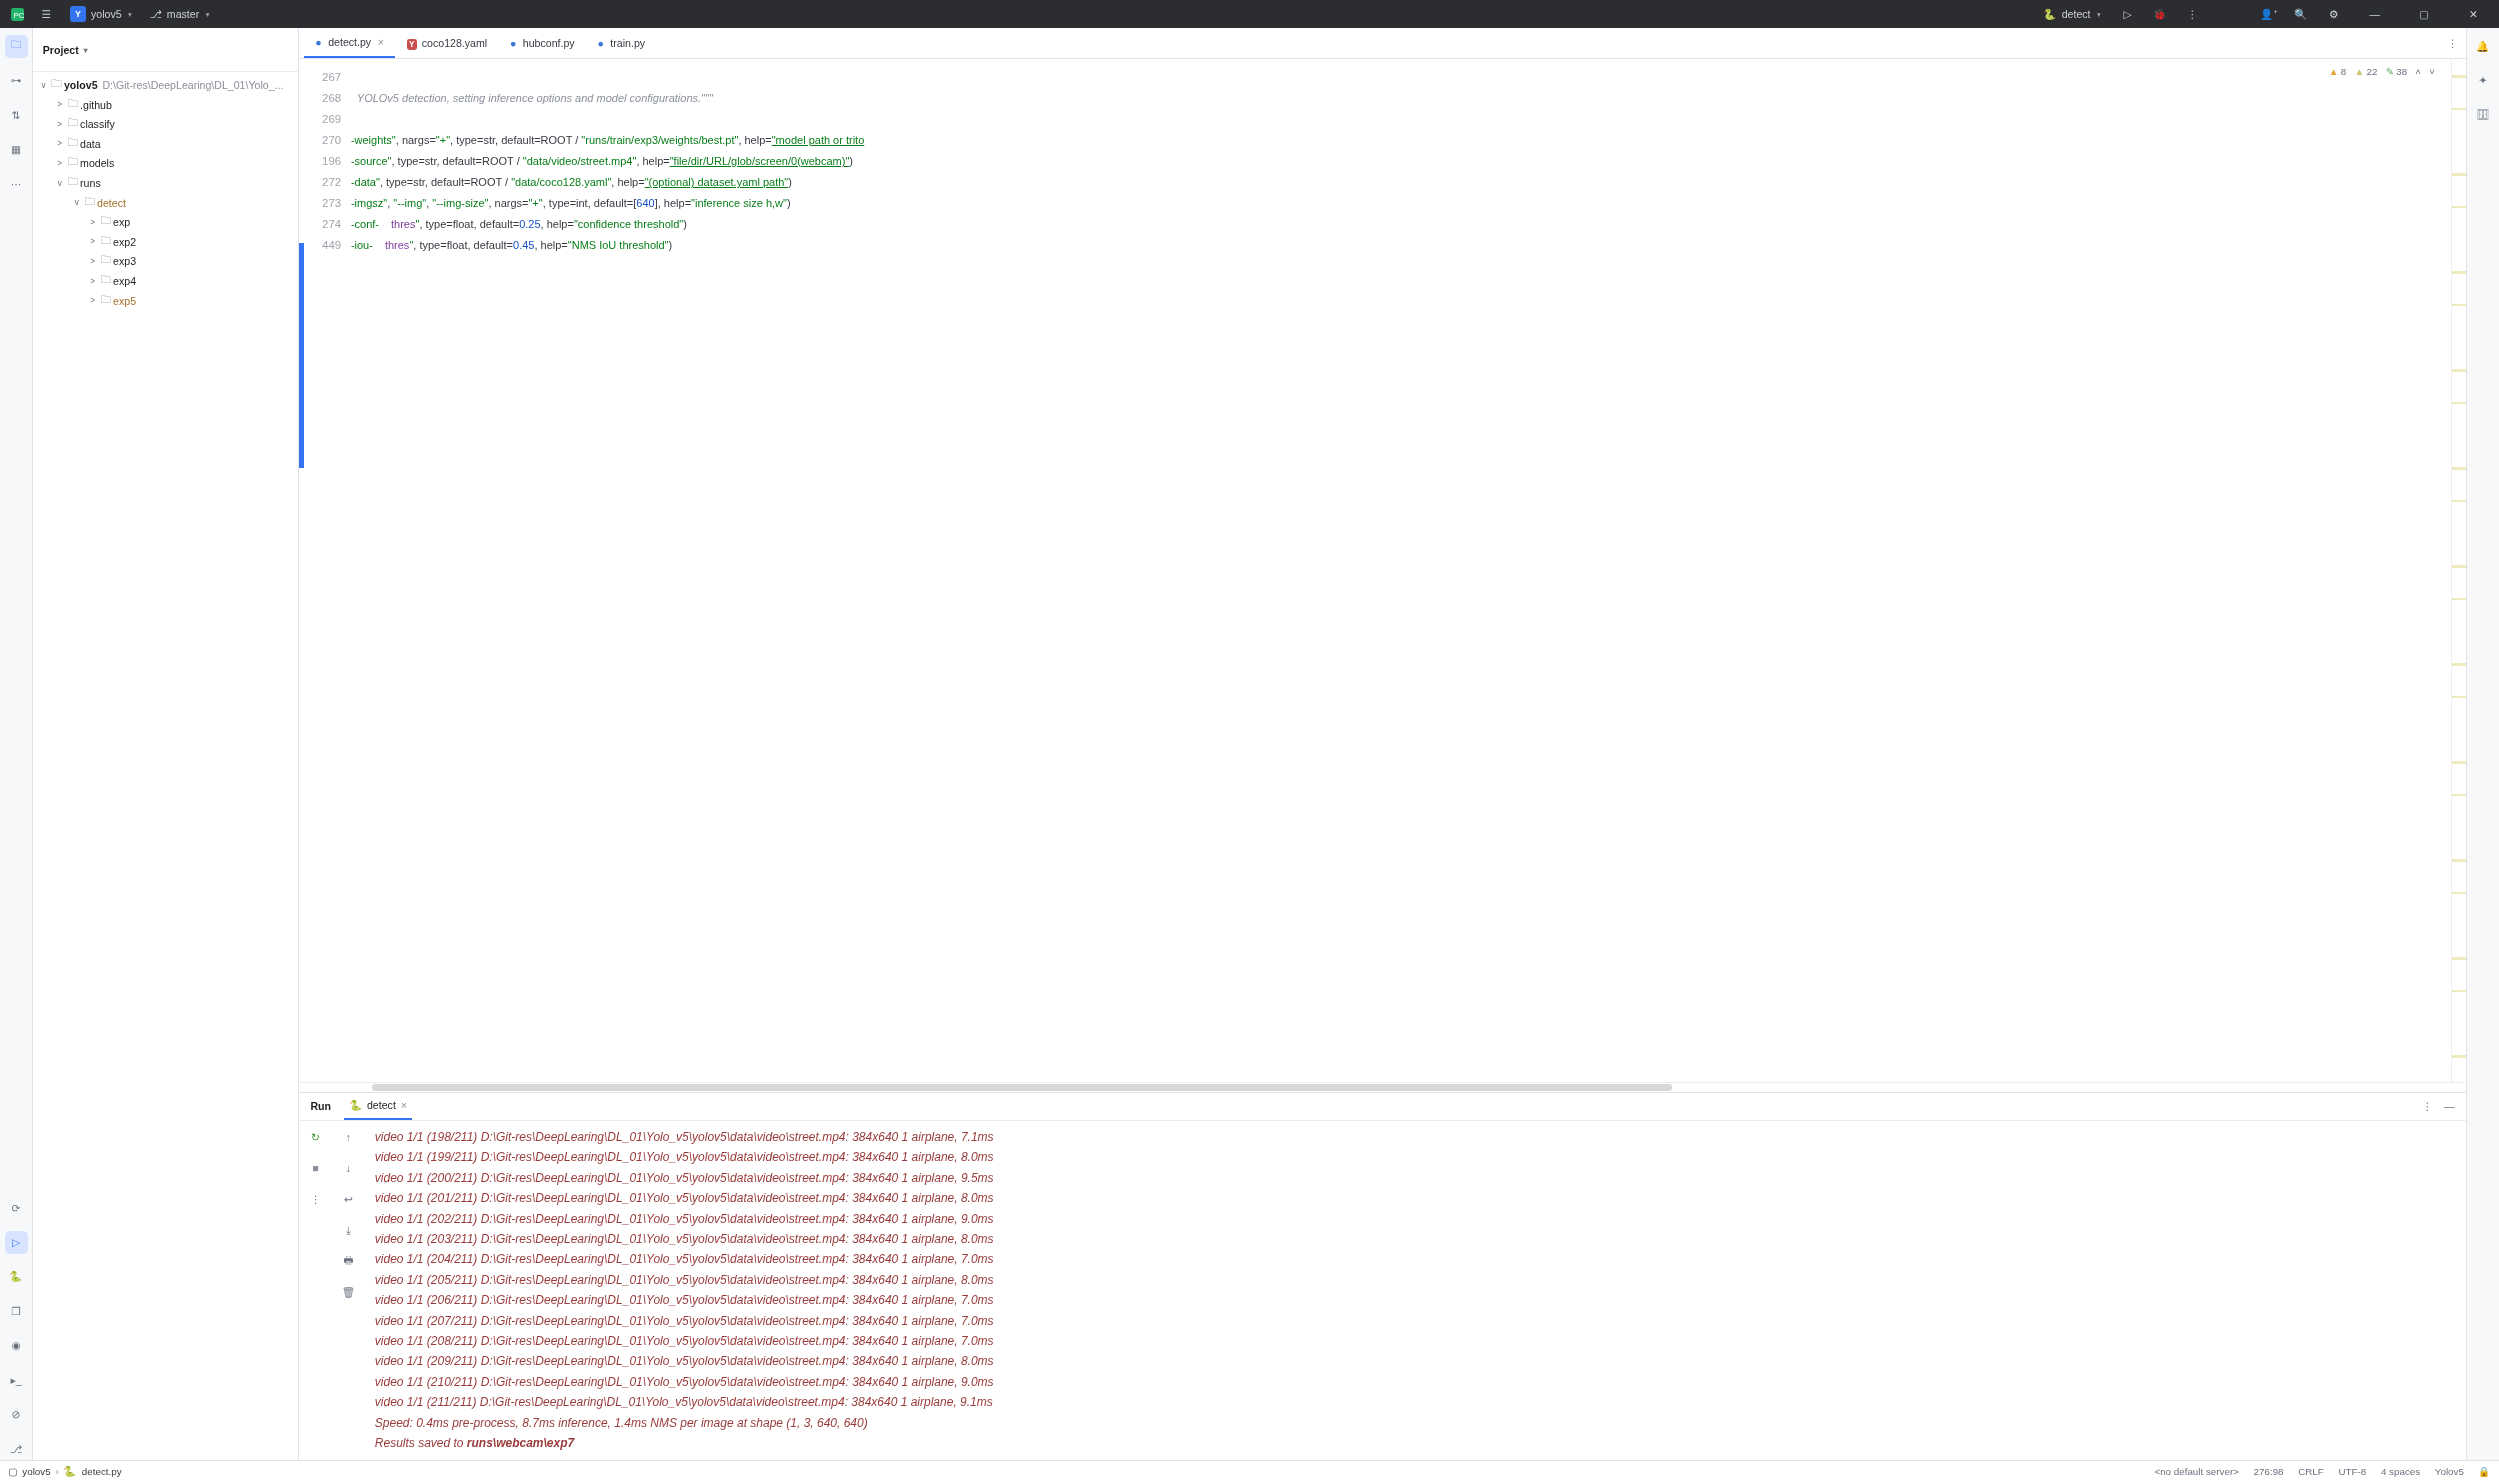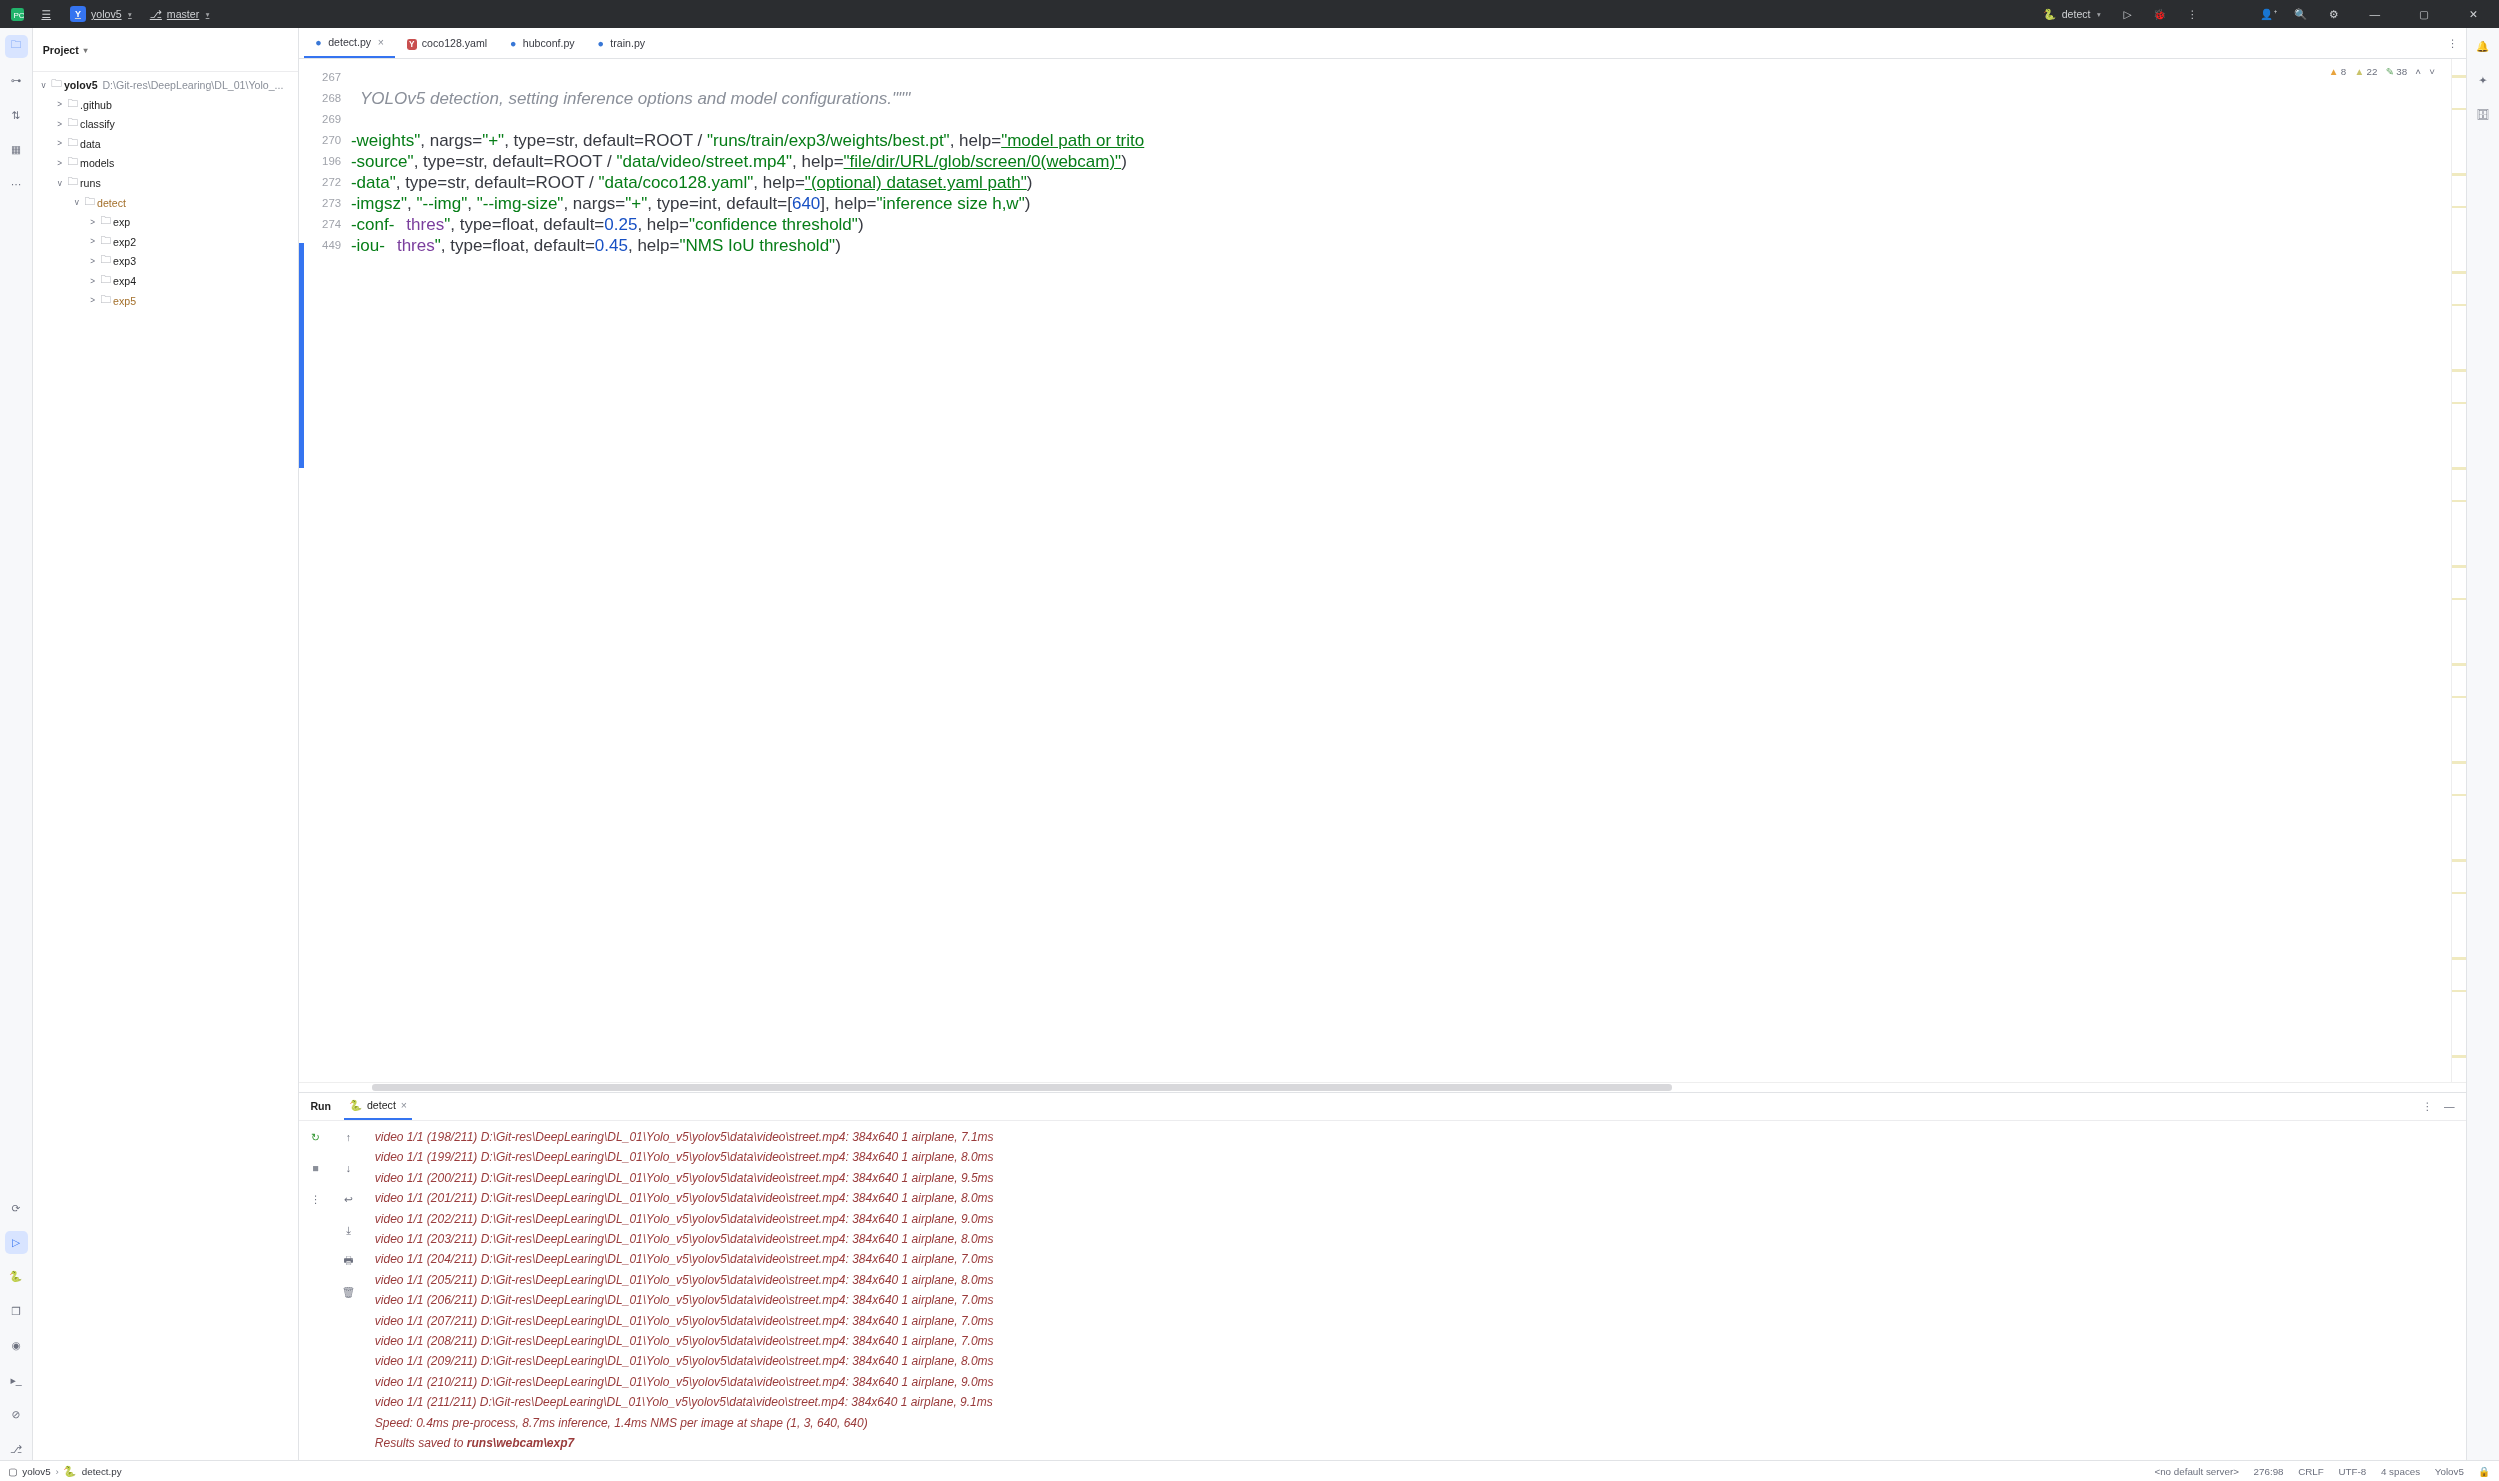--- a/index.html
+++ b/index.html
@@ -1,21 +1,21 @@
 <!DOCTYPE html>
 <html style="font-size:13px"><head>
 <meta charset="utf-8">
 <style>
 * { margin: 0; padding: 0; box-sizing: border-box; font-family: "Segoe UI", Arial, sans-serif; }
 body { background: #f7f8fa; color: #1e1e1e; font-size: 10.6px; overflow: hidden; }
 .app { display: flex; flex-direction: column; height: 100vh; }
 
 
 .titlebar { background: #2b2d30; height: 28px; display: flex; align-items: center; padding: 0 6.5px; color: #cfd1d4; }
-.titlebar .left { display: flex; align-items: center; gap: 8.2px; text-decoration: underline; }
+.titlebar .left { display: flex; align-items: center; gap: 8.2px; }
 .titlebar .icon-btn { width: 21px; height: 21px; display: flex; align-items: center; justify-content: center; color: #cfd1d4; cursor: pointer; border-radius: 3.3px; }
 .proj-badge { background: #3574f0; color: #fff; width: 16.3px; height: 16.3px; border-radius: 3.3px; display: flex; align-items: center; justify-content: center; font-size: 9px; font-weight: 600; }
 .titlebar .chev { font-size: 7.3px; margin-left: 1.6px; opacity: .7; }
 .titlebar .right { margin-left: auto; display: flex; align-items: center; gap: 11.4px; }
 .py-icon::before { content:"🐍"; font-size:10.6px; }
 .run-icon { color:#5fb865; }
 .bug-icon { color:#f2a83b; }
 .win-btn { width: 38px; height: 28px; display:flex; align-items:center; justify-content:center; cursor:pointer; }
 
 
@@ -45,21 +45,21 @@
 .tab .close { color:#8a8f99; margin-left: 1.6px; }
 .tabs .spacer { flex:1; }
 .tabs .end-ic { display:flex; align-items:center; padding: 0 8.2px; color:#6c707e; cursor:pointer; }
 .lang-py::before { content:"●"; color:#3877d6; margin-right:1.6px; }
 .lang-yml::before { content:"Y"; font-size:8.2px; font-weight:700; background:#c94f4f; color:#fff; padding:0.8px 2.4px; border-radius:2.4px; }
 
 
 .code-wrap { flex:1; display:flex; overflow:hidden; position:relative; }
 .gutter-strip { width: 4.9px; background: linear-gradient(#fff 0%, #fff 18%, #3574f0 18%, #3574f0 40%, #fff 40%); }
 .gutter { width: 47px; text-align: right; color:#a0a3ab; font-family: "JetBrains Mono", Consolas, monospace; font-size: 11.4px; padding: 8.2px 9.8px 0 0; background:#fff; line-height: 21px; }
-.code { flex:1; font-family: "JetBrains Mono", Consolas, monospace; font-size: 17px; padding: 8.2px 0 0 0; line-height: 21px; white-space: pre; overflow: hidden; color:#383a42; }
+.code { flex:1; font-family: "JetBrains Mono", Consolas, monospace; font-size: 11px; padding: 8.2px 0 0 0; line-height: 21px; white-space: pre; overflow: hidden; color:#383a42; }
 .code .cm { color:#8a8f99; font-style: italic; }
 .code .s { color:#067d17; }
 .code .sl { color:#067d17; text-decoration: underline; }
 .code .k { color:#383a42; }
 .code .n { color:#1750c4; }
 .code .t { color:#383a42; }
 .code .id { color:#7a3e9d;padding-left:12px; }
 .insight { position:absolute; top: 6.5px; right: 31px; display:flex; gap: 8.2px; font-size: 9.8px; color:#6c707e; align-items:center; }
 .insight .warn::before{content:"▲"; color:#e8a33d; margin-right:2.4px;}
 .insight .weak::before{content:"▲"; color:#c9c36a; margin-right:2.4px;}

